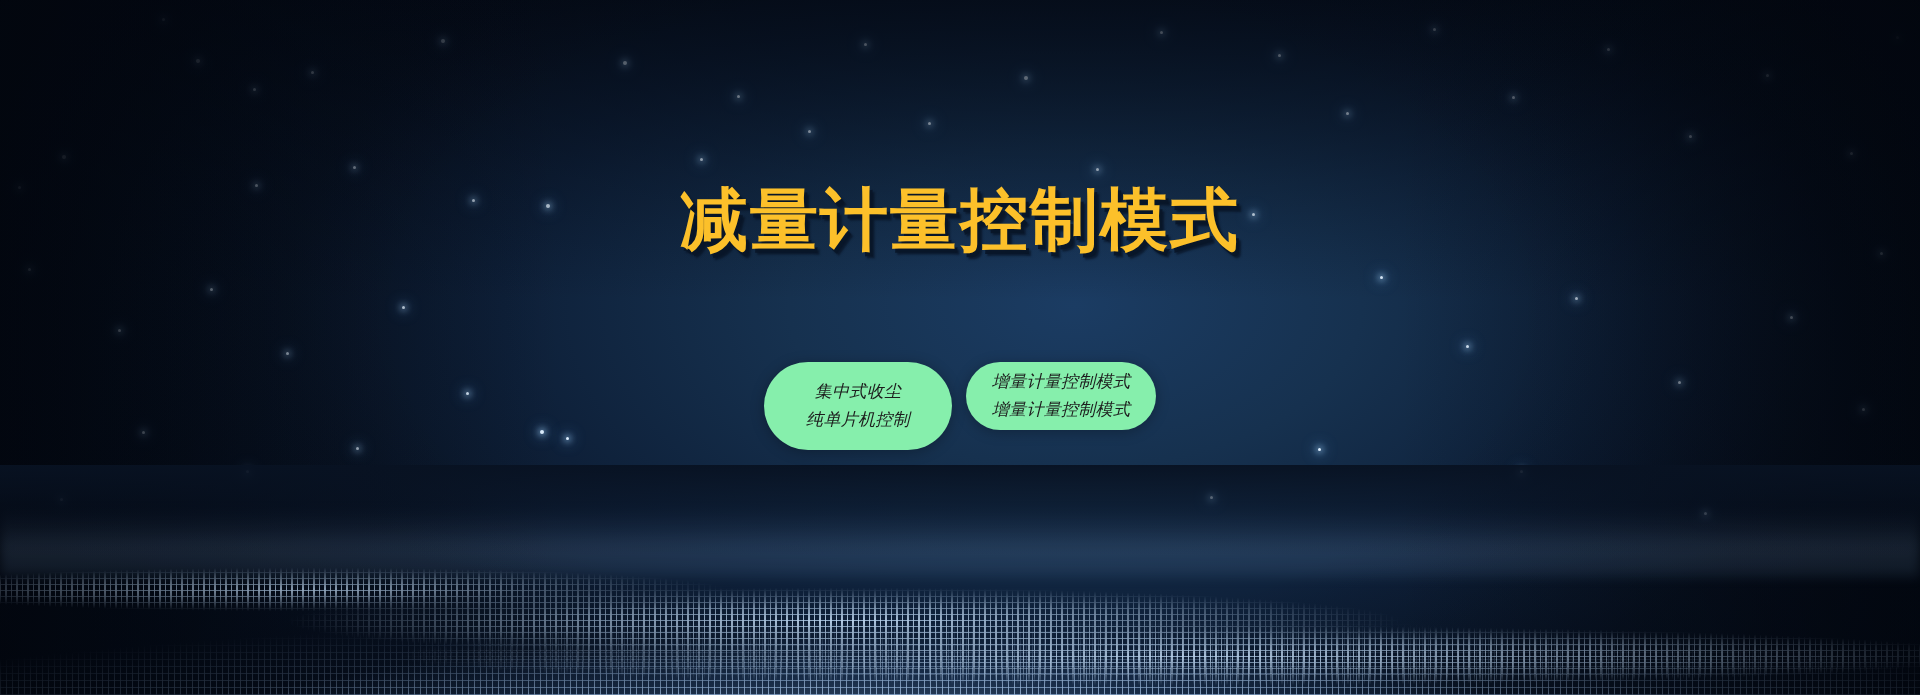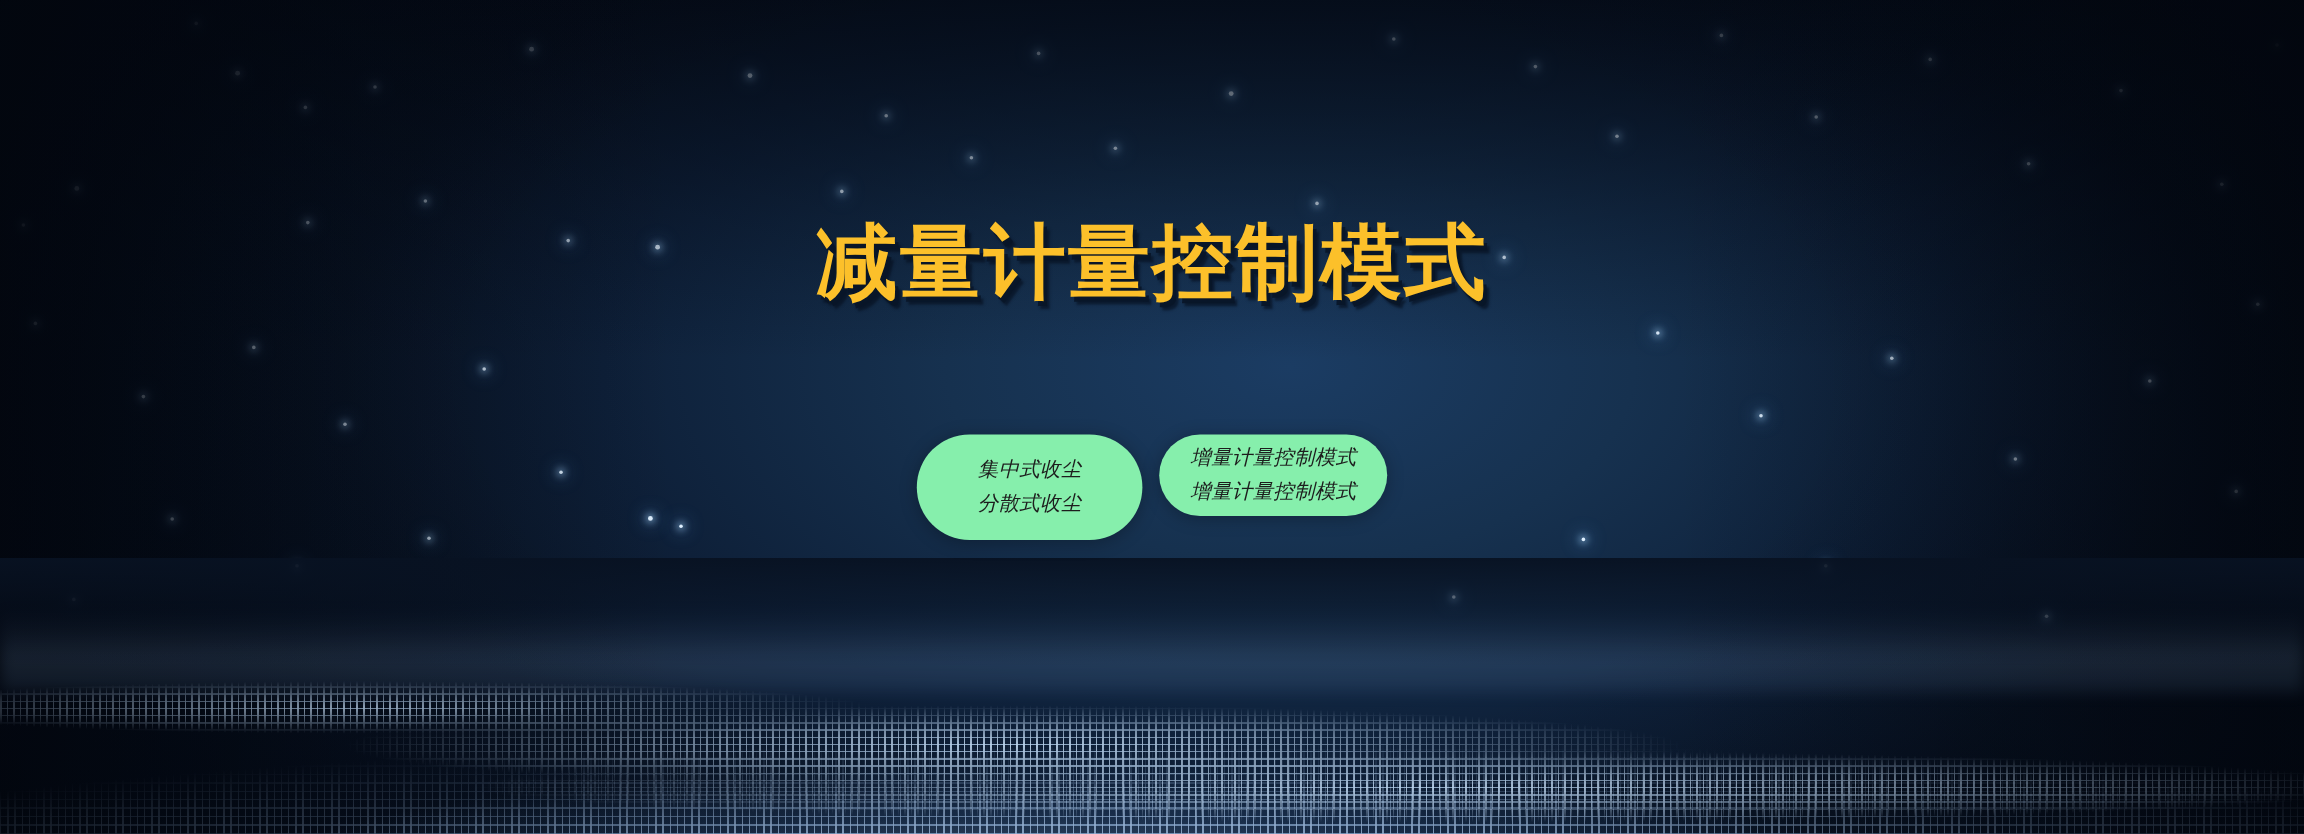--- a/index.html
+++ b/index.html
@@ -254,21 +254,21 @@
   <div class="content">
 
     <div class="headline">减量计量控制模式</div>
 
 
 
     <div class="cards">
 
       <div class="card card-1">
         <span class="card-line">集中式收尘</span>
-        <span class="card-line">分散式收尘</span>
+        <span class="card-line">纯单片机控制</span>
       </div>
 
       <div class="card card-2">
         <span class="card-line">增量计量控制模式</span>
         <span class="card-line">增量计量控制模式</span>
       </div>
 
 
     </div>
 

